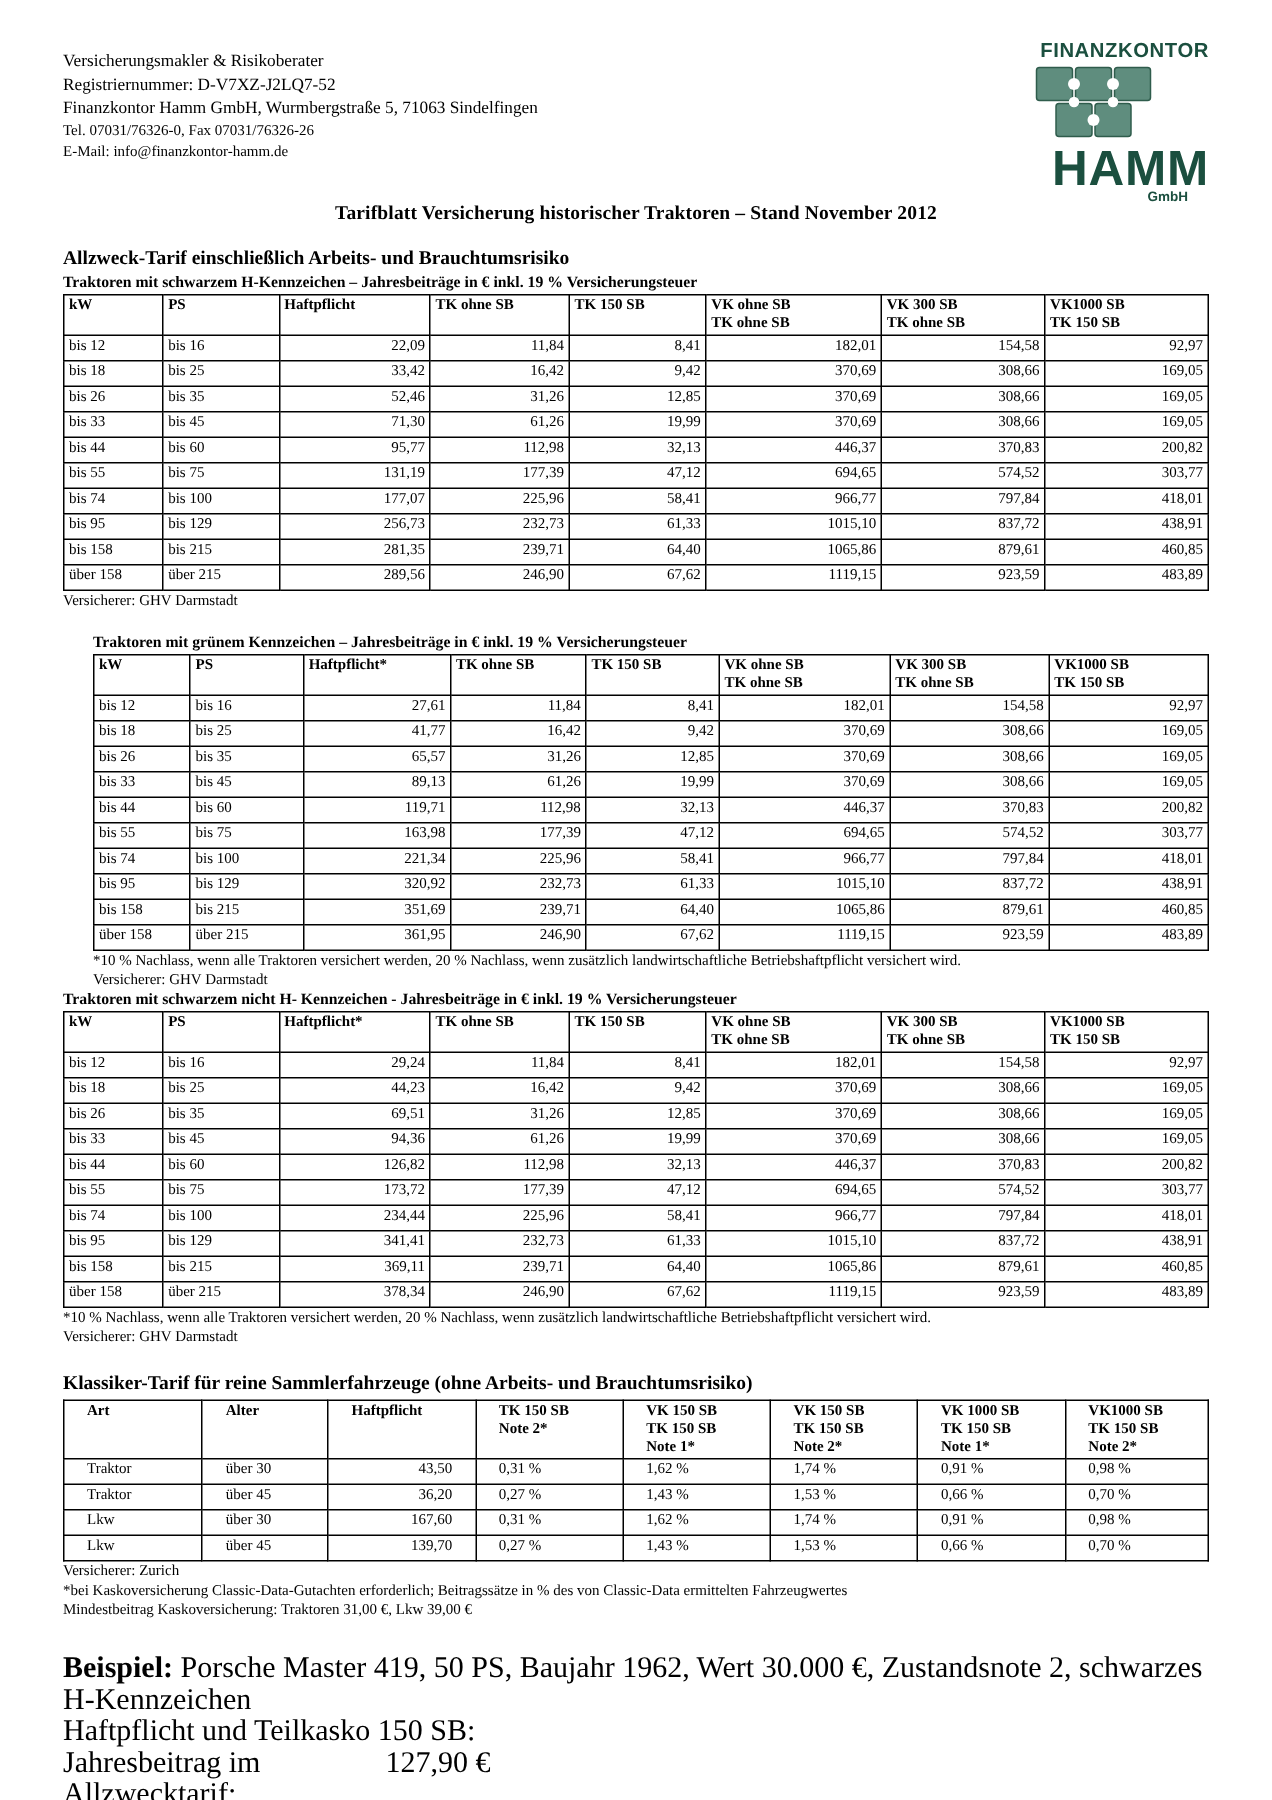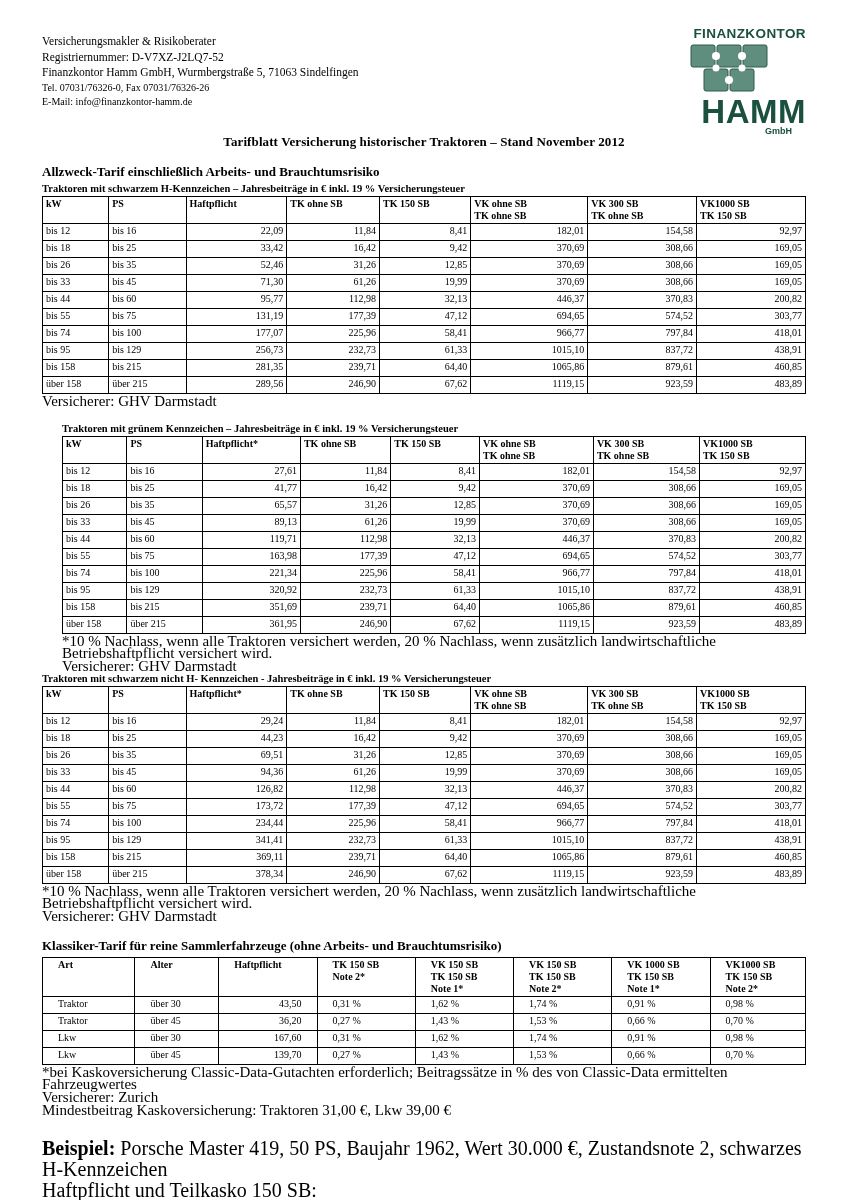--- a/index.html
+++ b/index.html
@@ -112,21 +112,21 @@
     text-align: left;
     font-size: 10px;
   }
   table.rates td.num {
     text-align: right;
   }
   table.rates td.txt {
     text-align: left;
   }
   .note {
-    font-size: 15px;
+    font-size: 10px;
     line-height: 12px;
     margin-top: 1px;
   }
   .gap { height: 16px; }
   
   table.klass {
     border-collapse: collapse;
     width: 100%;
     font-size: 10px;
     table-layout: fixed;
@@ -643,22 +643,22 @@
               <td class="num">139,70</td>
               <td class="">0,27 %</td>
               <td class="">1,43 %</td>
               <td class="">1,53 %</td>
               <td class="">0,66 %</td>
               <td class="">0,70 %</td>
             </tr>
           </tbody>
       </table>
       <div id="klass-notes">
+          <div class="note">Versicherer: Zurich</div>
           <div class="note">*bei Kaskoversicherung Classic-Data-Gutachten erforderlich; Beitragssätze in % des von Classic-Data ermittelten Fahrzeugwertes</div>
-          <div class="note">Versicherer: Zurich</div>
           <div class="note">Mindestbeitrag Kaskoversicherung: Traktoren 31,00 €, Lkw 39,00 €</div>
         </div>
     </div>
 
     <div class="example">
       <div>
         <span class="lead">Beispiel:</span><span> Porsche Master 419, 50 PS, Baujahr 1962, Wert 30.000 €, Zustandsnote 2, schwarzes H-Kennzeichen</span>
       </div>
       <div>Haftpflicht und Teilkasko 150 SB:</div>
       <div class="ex-row">

